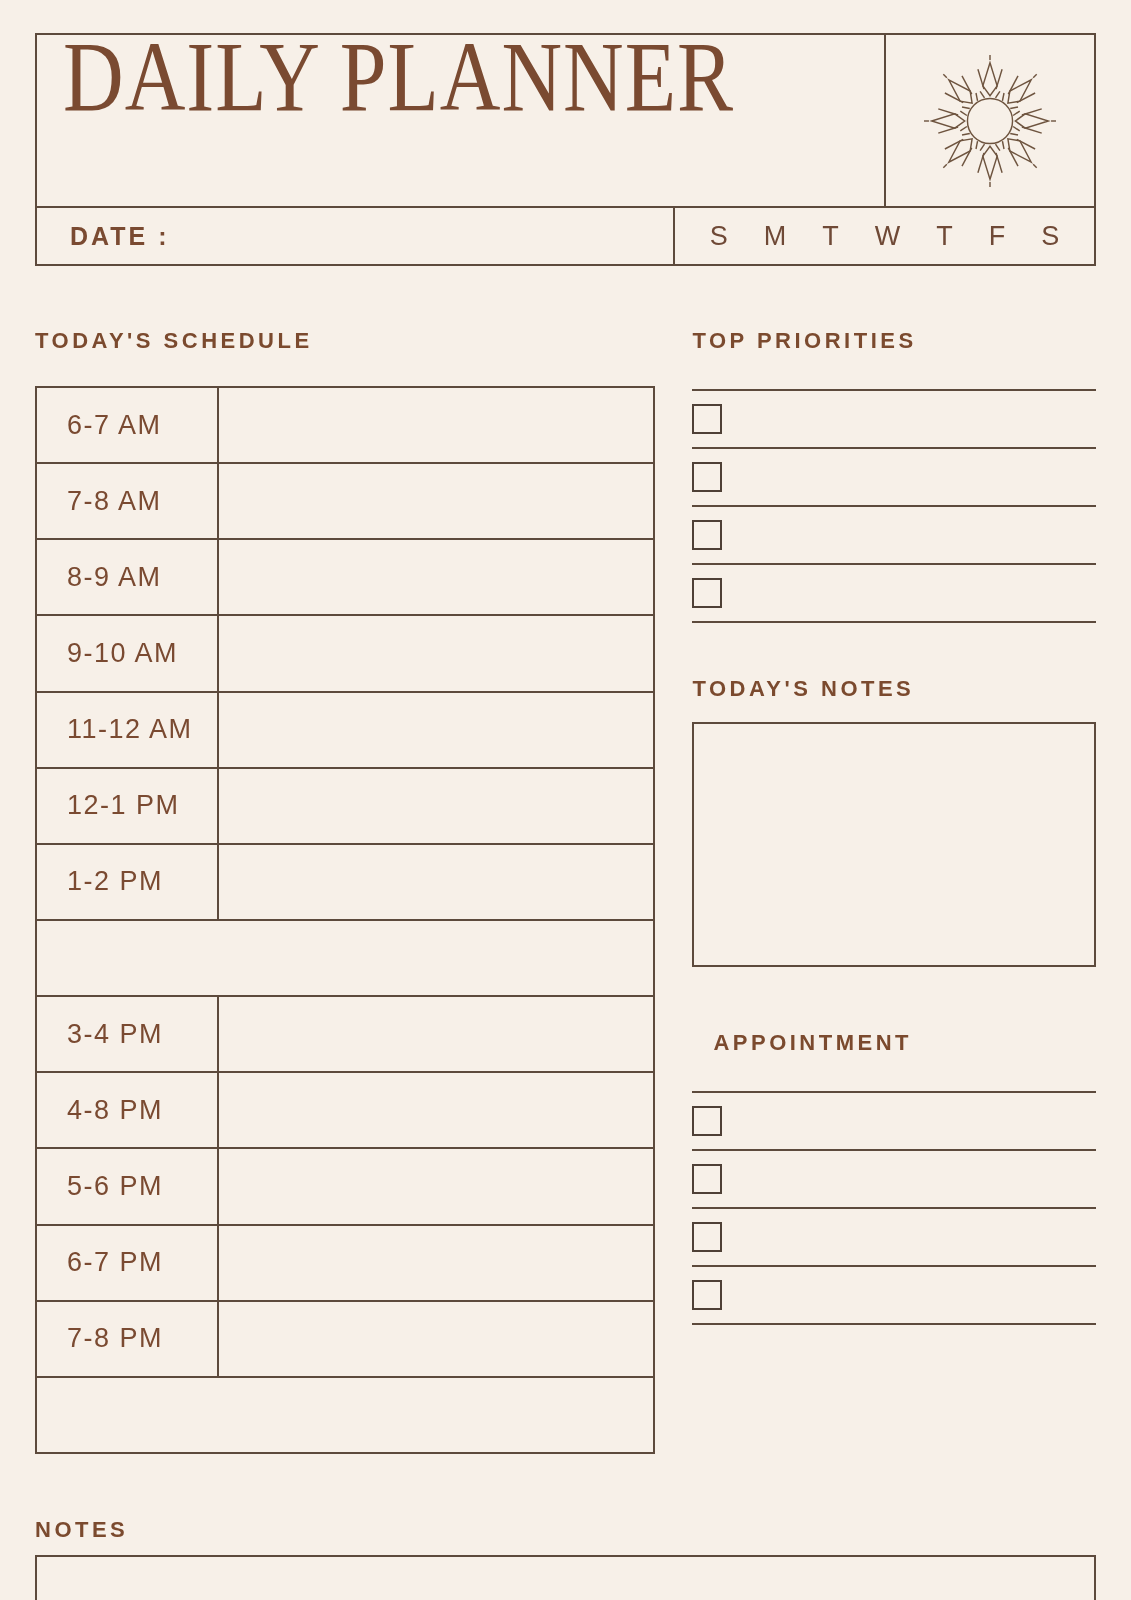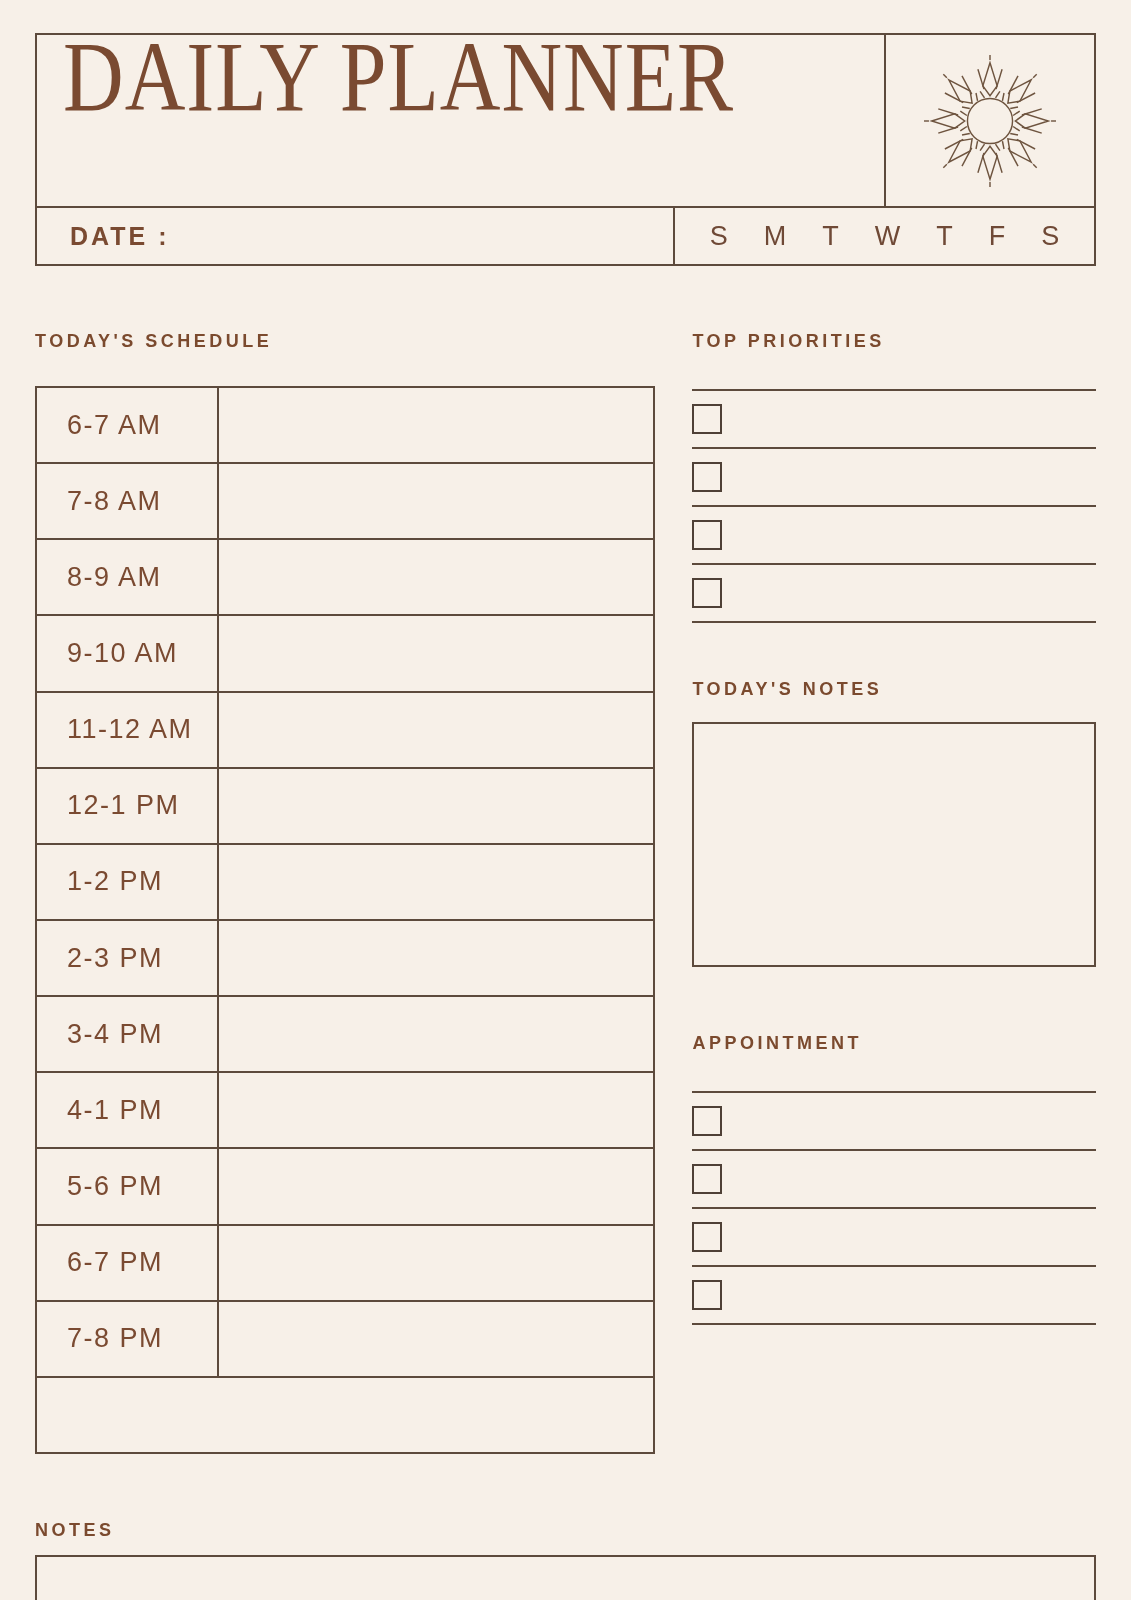--- a/index.html
+++ b/index.html
@@ -36,21 +36,21 @@
     display:flex; align-items:center; justify-content:center; gap:36px;
     font-size:27px; font-weight:500; color:#6f4936;
   }
 
   
   .main { display:flex; margin-top:62px; }
   .col-left  { width:621px; }
   .col-right { width:404px; margin-left:37px; }
 
   .section-heading {
-    font-size:18px; line-height:26px; font-weight:700;
+    font-size:22px; line-height:26px; font-weight:700;
     letter-spacing:3.5px; color:#7b4a2e;
   }
 
   
   .schedule-table { margin-top:32px; height:1068px; border:2px solid #5d4a3c; display:flex; flex-direction:column; }
   .schedule-row { flex:1; display:flex; border-top:2px solid #5d4a3c; }
   .schedule-row:first-child { border-top:none; }
   .time-cell {
     width:182px; border-right:2px solid #5d4a3c;
     display:flex; align-items:center; padding-left:30px;
@@ -66,21 +66,21 @@
     display:flex; align-items:center;
   }
   .checkbox { width:30px; height:30px; border:2px solid #4f4036; flex:0 0 auto; }
   .check-field { flex:1; height:100%; }
 
   
   .goal-heading { margin-top:53px; }
   .goal-box { margin-top:20px; height:245px; border:2px solid #5d4a3c; }
 
   
-  .appt-heading { margin-top:63px; }
+  .appt-heading { margin-top:63px;margin-left:21px; }
 
   
   .notes-section { margin-top:63px; }
   .notes-box { margin-top:12px; height:110px; border:2px solid #5d4a3c; }
 
   svg.sun { display:block; }
 </style>
 </head>
 <body>
 
@@ -159,29 +159,28 @@
         </div>
         <div class="schedule-row">
           <div class="time-cell">12-1 PM</div>
           <div class="entry-cell"></div>
         </div>
         <div class="schedule-row">
           <div class="time-cell">1-2 PM</div>
           <div class="entry-cell"></div>
         </div>
         <div class="schedule-row">
-          <div class="time-cell">2-3 PM</div>
           <div class="entry-cell"></div>
         </div>
         <div class="schedule-row">
           <div class="time-cell">3-4 PM</div>
           <div class="entry-cell"></div>
         </div>
         <div class="schedule-row">
-          <div class="time-cell">4-1 PM</div>
+          <div class="time-cell">4-8 PM</div>
           <div class="entry-cell"></div>
         </div>
         <div class="schedule-row">
           <div class="time-cell">5-6 PM</div>
           <div class="entry-cell"></div>
         </div>
         <div class="schedule-row">
           <div class="time-cell">6-7 PM</div>
           <div class="entry-cell"></div>
         </div>

